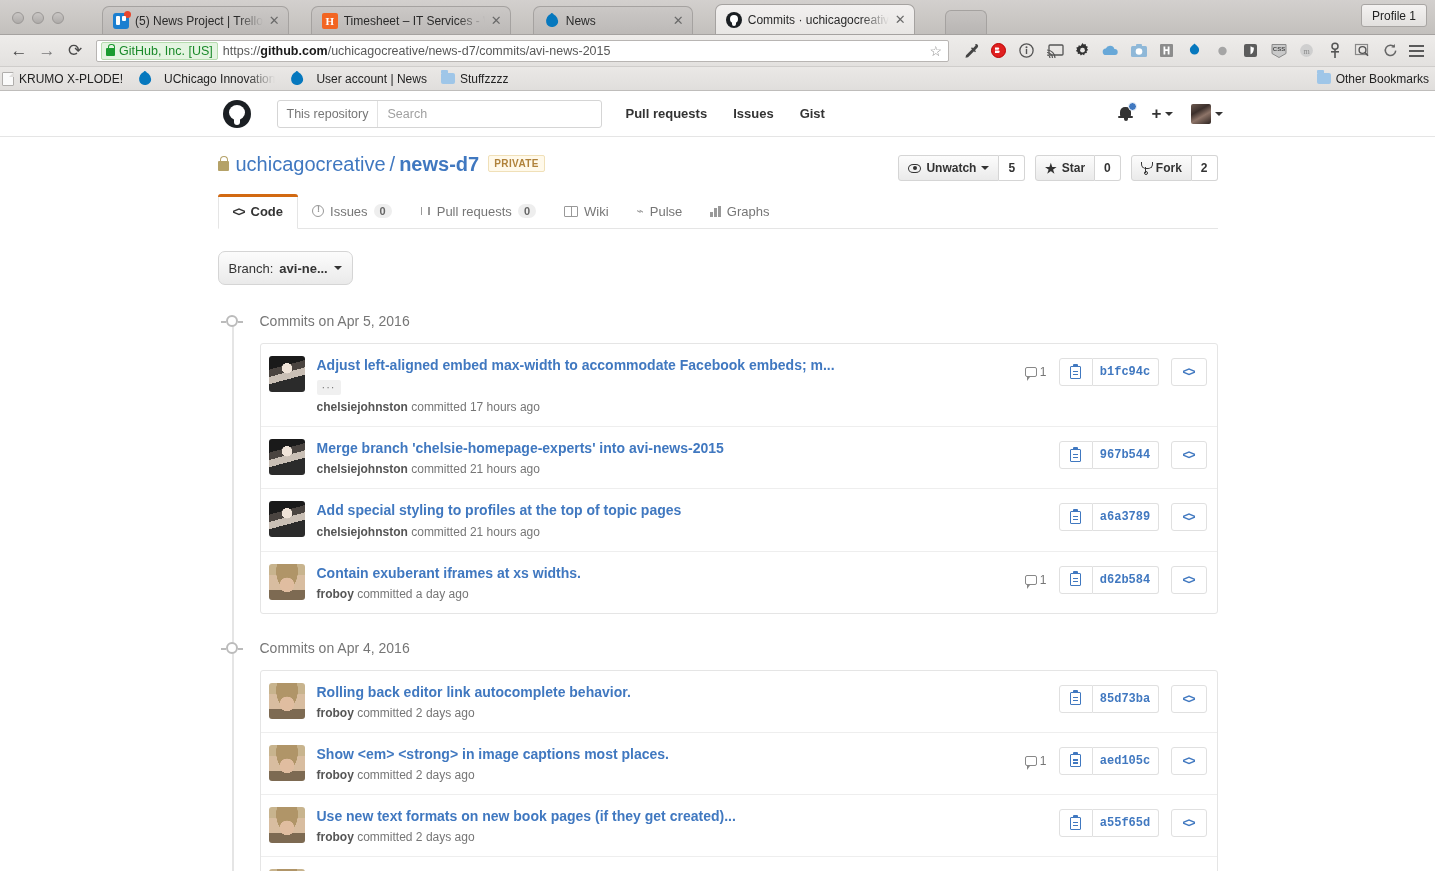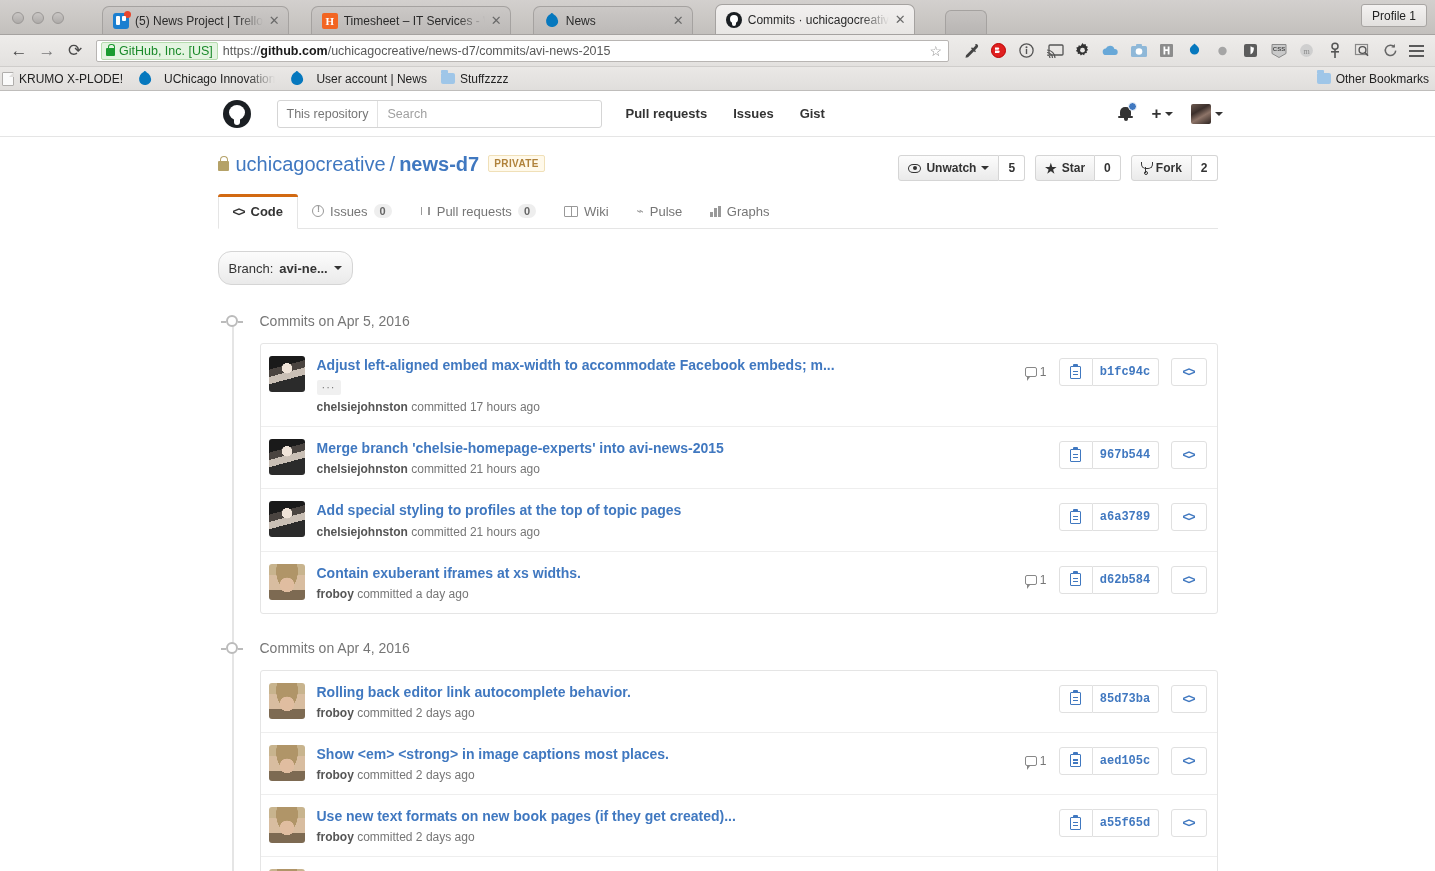--- a/index.html
+++ b/index.html
@@ -231,21 +231,21 @@
   .ico-graph{display:flex;align-items:flex-end;gap:1.5px;height:11px;}
   .ico-graph i{display:block;width:2.5px;background:#999;}
 
   
   .branch-row { margin-top: 22px; }
   .branch-btn {
     display:inline-flex; align-items:center; gap:6px;
     height:28px; padding:16px 10px;
     font-size:13px; color:#333;
     background:linear-gradient(to bottom,#fcfcfc,#eaeaea);
-    border:1px solid #d5d5d5;border-radius:13px;
+    border:1px solid #d5d5d5;border-radius:7px;
   }
   .branch-btn b{font-weight:bold;}
 
   
   .commits { margin-top: 26px; position:relative; padding-left: 42px; }
   .timeline {
     position:absolute; left:14px; top:6px; bottom:-20px; width:2px; background:#e5e5e5;
   }
   .group-head { display:flex; align-items:center; height:20px; position:relative; margin-bottom:12px; }
   .group-marker {

